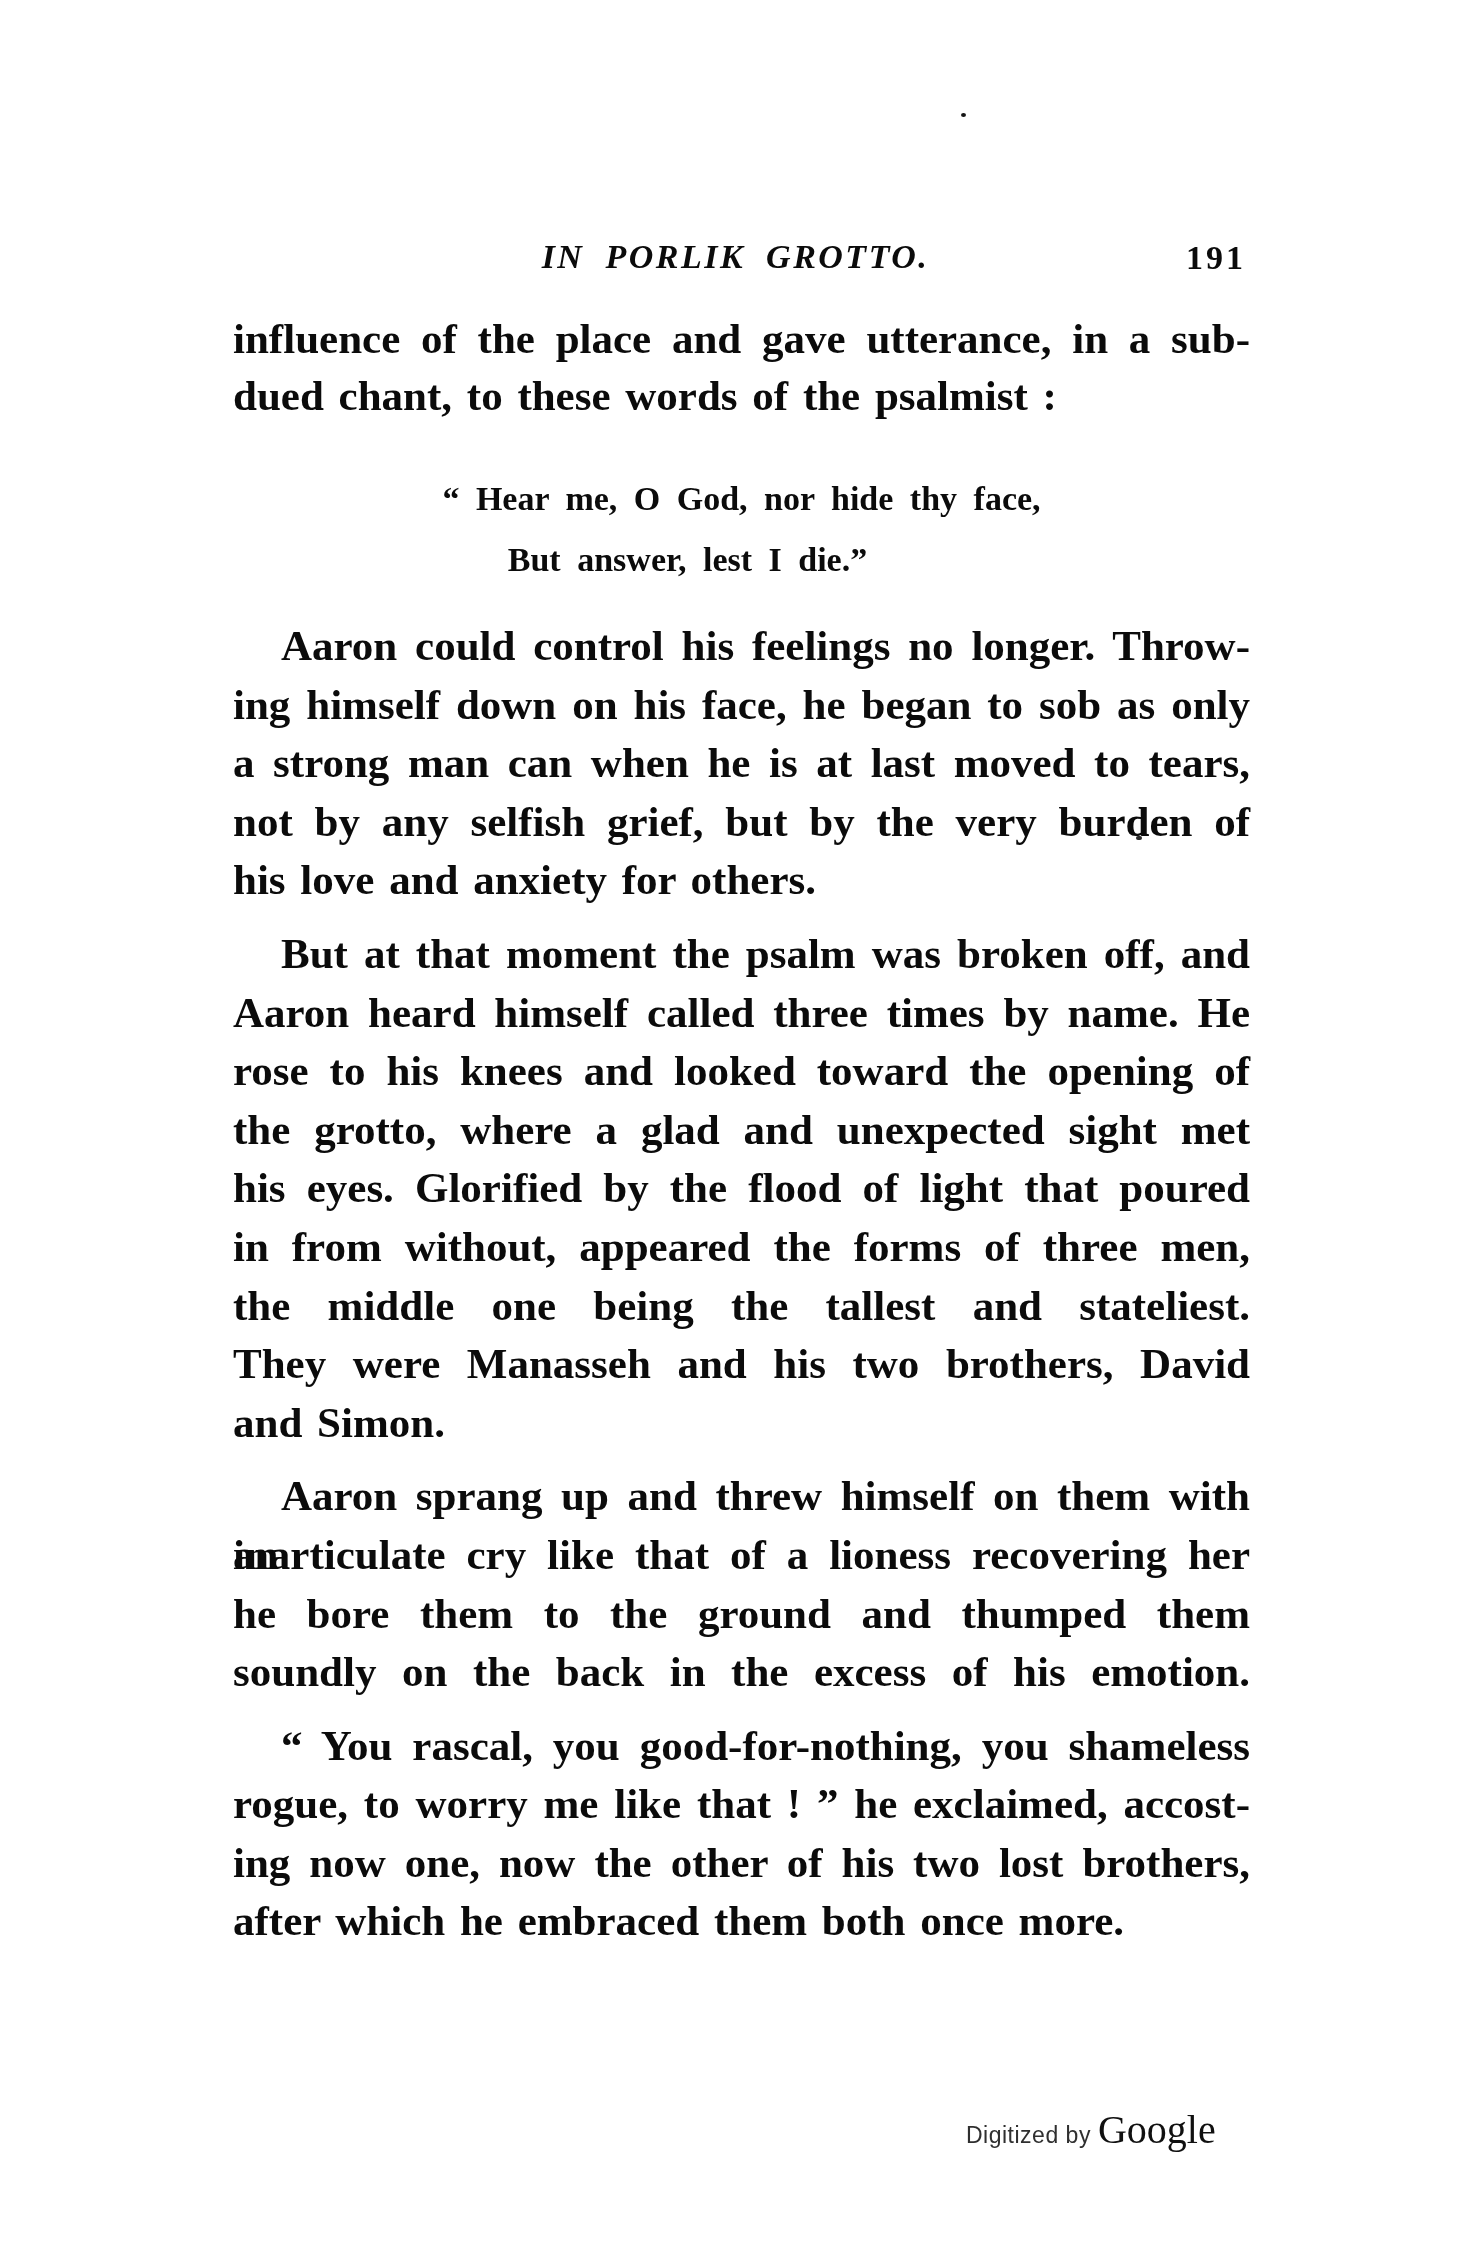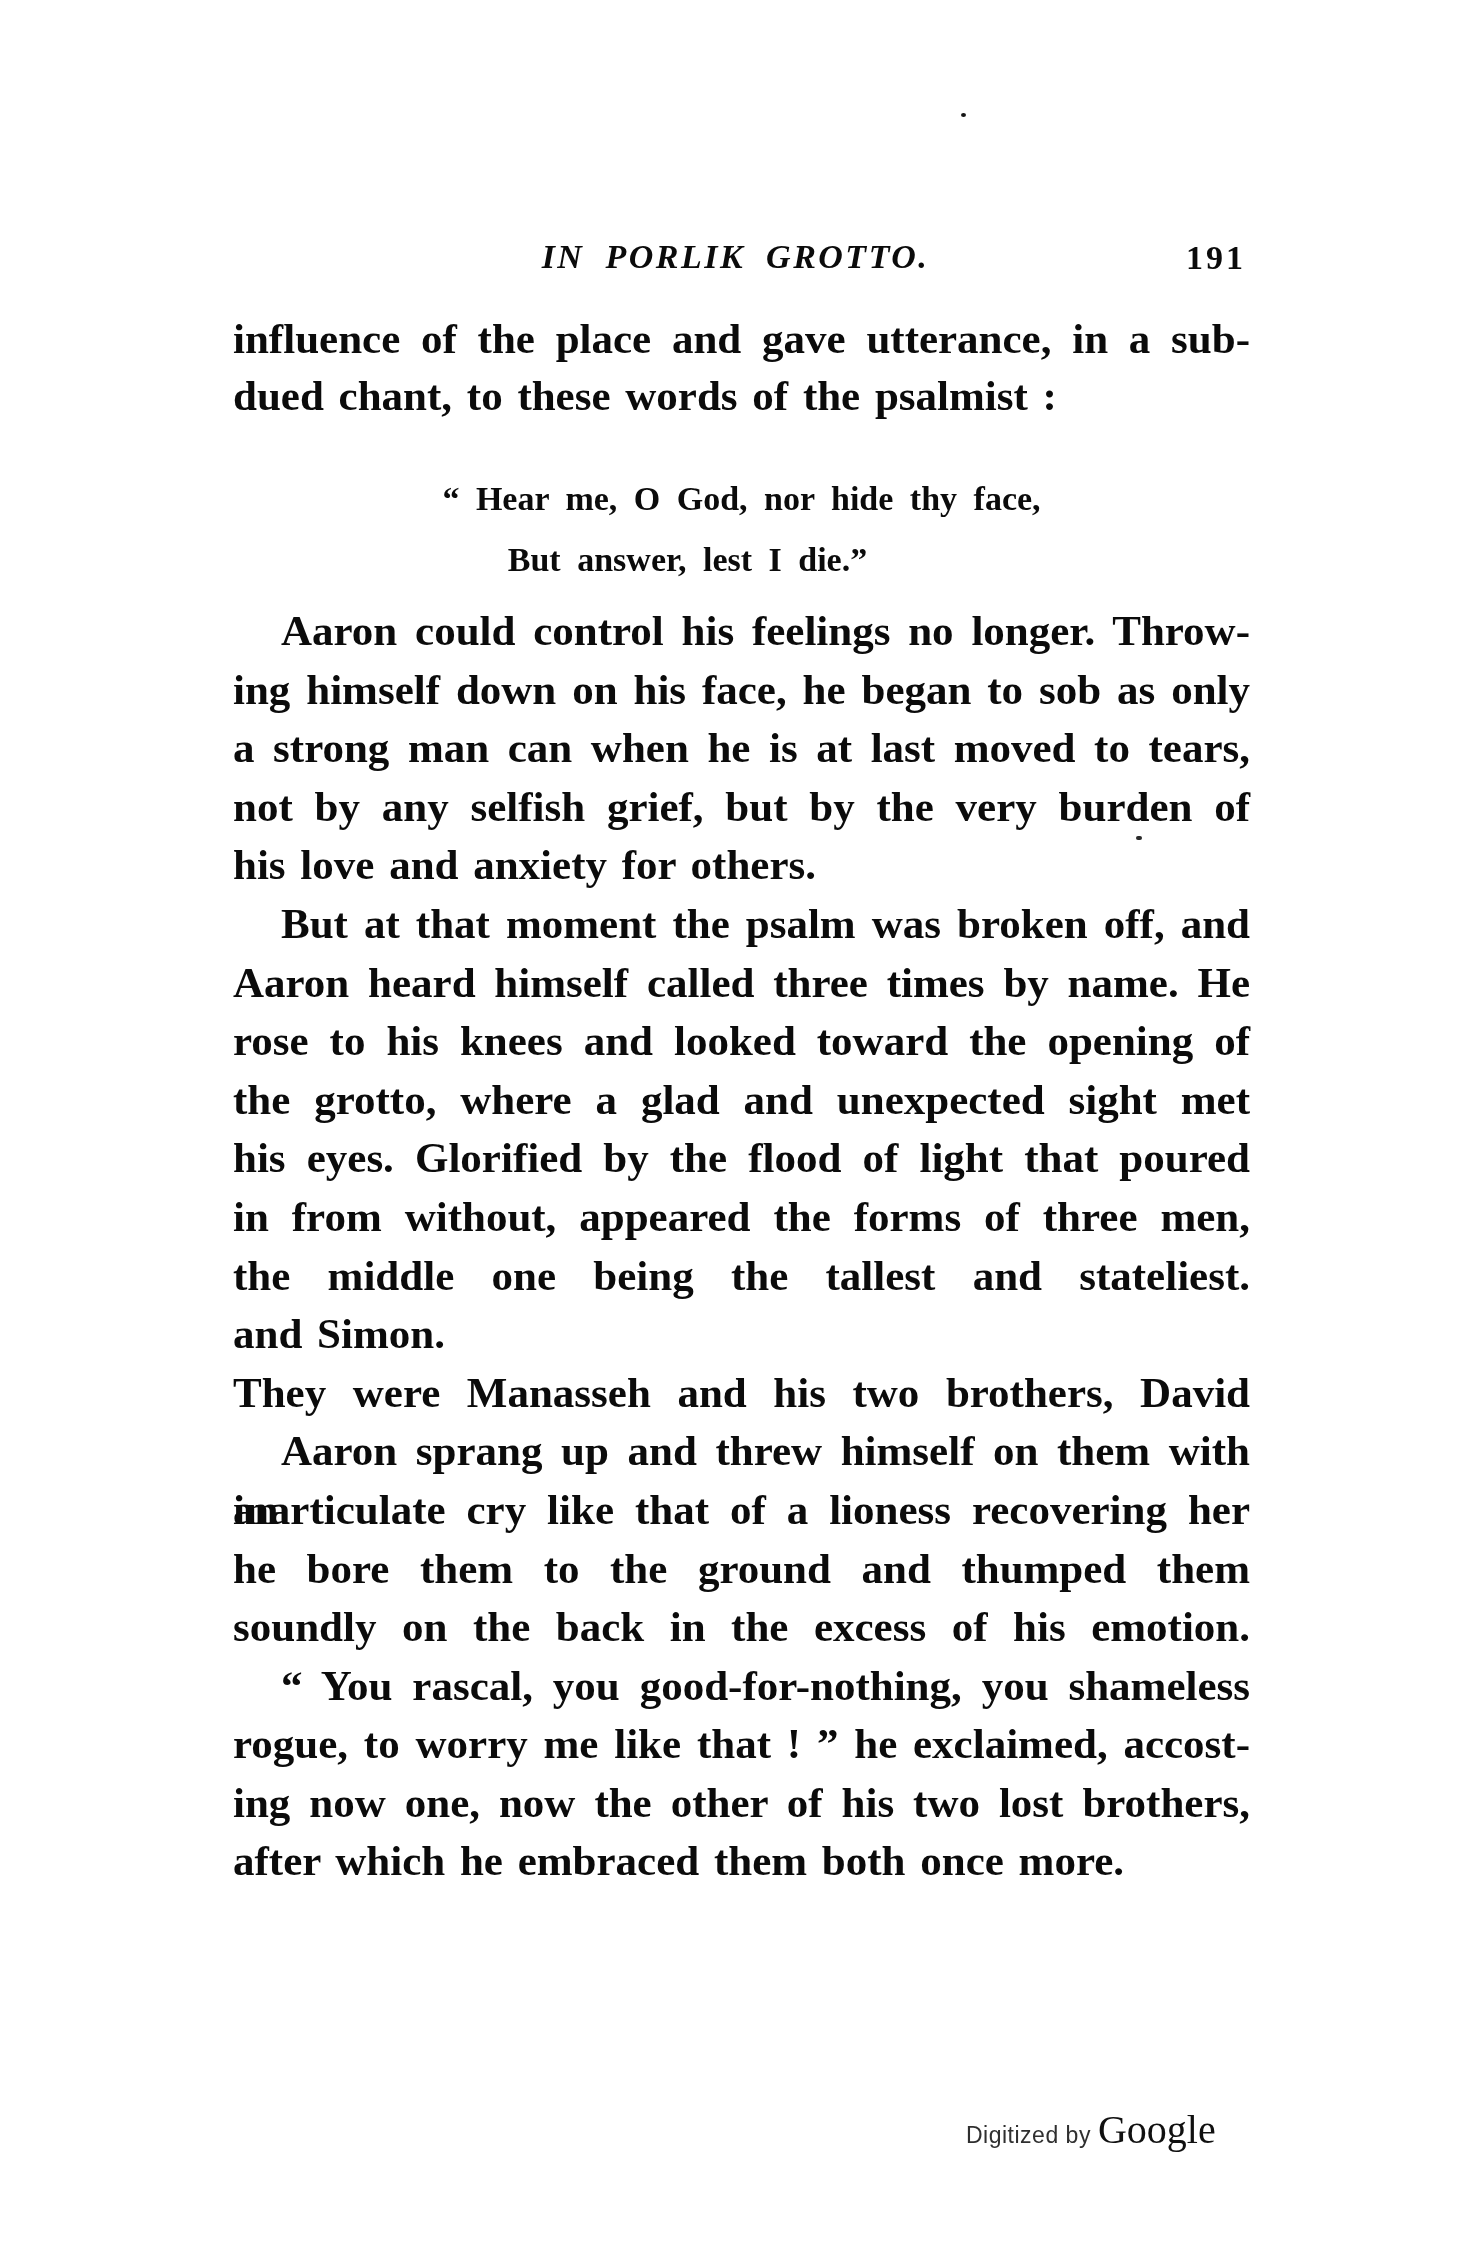--- a/index.html
+++ b/index.html
@@ -69,21 +69,21 @@
 
   #block-main { top: 602px; }
   #block-main .line { line-height: 58.6px; height: 58.6px; }
 
   .line { white-space: nowrap; }
   .line.j {
     white-space: normal;
     text-align: justify;
     text-align-last: justify;
   }
-  .line.indent { text-indent: 48px; }
+  .line.indent { text-indent: 48px; margin-top: 15px; }
 
   
   .footer-credit {
     position: absolute;
     left: 966px;
     top: 2106px;
     display: flex;
     align-items: baseline;
     white-space: nowrap;
   }
@@ -136,22 +136,22 @@
       <div class="line j">a strong man can when he is at last moved to tears,</div>
       <div class="line j">not by any selfish grief, but by the very burden of</div>
       <div class="line">his love and anxiety for others.</div>
       <div class="line j indent">But at that moment the psalm was broken off, and</div>
       <div class="line j">Aaron heard himself called three times by name.  He</div>
       <div class="line j">rose to his knees and looked toward the opening of</div>
       <div class="line j">the grotto, where a glad and unexpected sight met</div>
       <div class="line j">his eyes.  Glorified by the flood of light that poured</div>
       <div class="line j">in from without, appeared the forms of three men,</div>
       <div class="line j">the middle one being the tallest and stateliest.</div>
+      <div class="line j">They were Manasseh and his two brothers, David</div>
       <div class="line">and Simon.</div>
-      <div class="line j">They were Manasseh and his two brothers, David</div>
       <div class="line j indent">Aaron sprang up and threw himself on them with an</div>
       <div class="line j">inarticulate cry like that of a lioness recovering her</div>
       <div class="line j">he bore them to the ground and thumped them</div>
       <div class="line j">soundly on the back in the excess of his emotion.</div>
       <div class="line j indent">“ You rascal, you good-for-nothing, you shameless</div>
       <div class="line j">rogue, to worry me like that ! ” he exclaimed, accost-</div>
       <div class="line j">ing now one, now the other of his two lost brothers,</div>
       <div class="line">after which he embraced them both once more.</div>
     </div>
 

